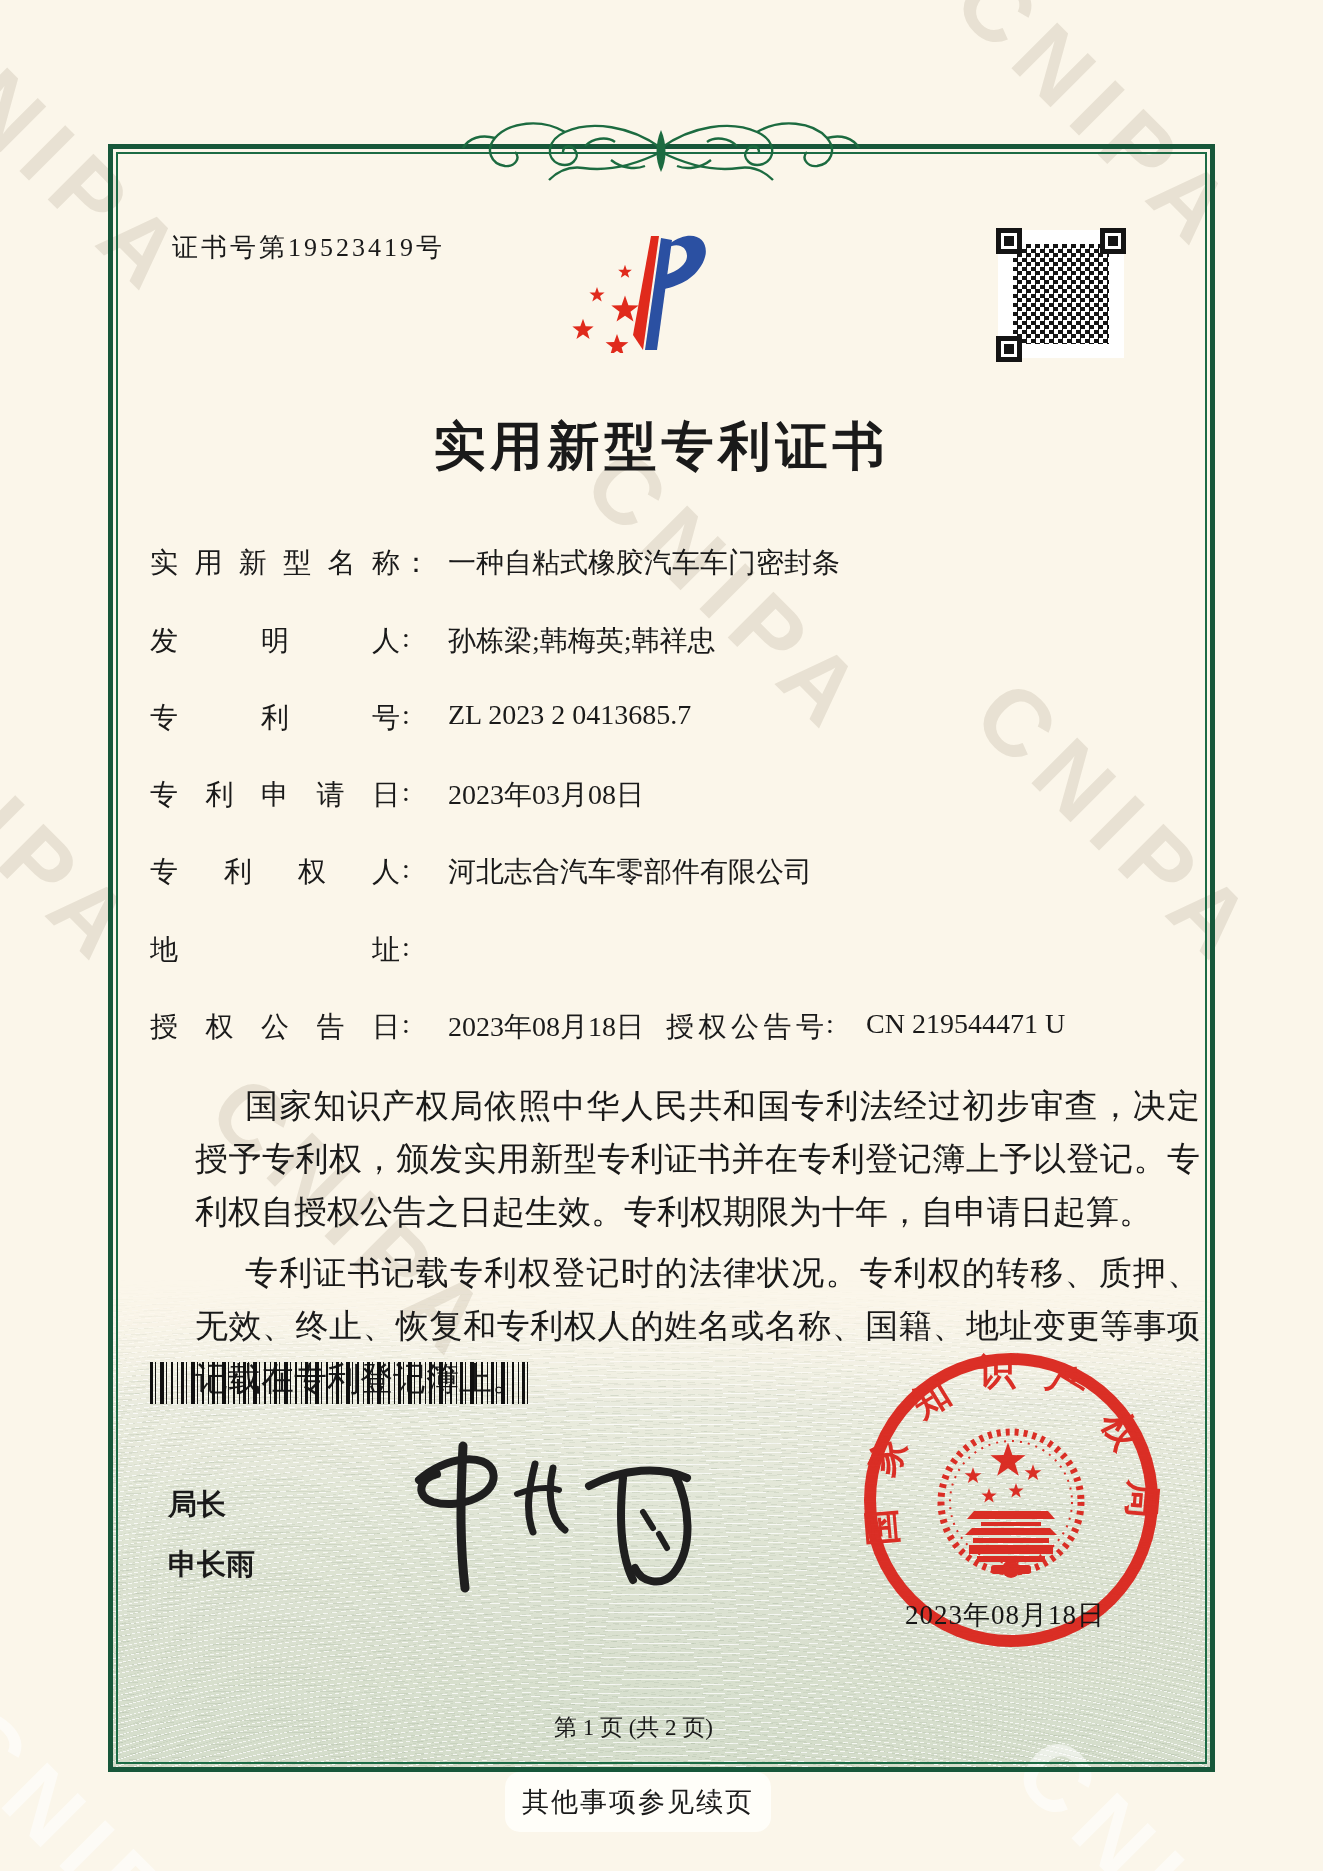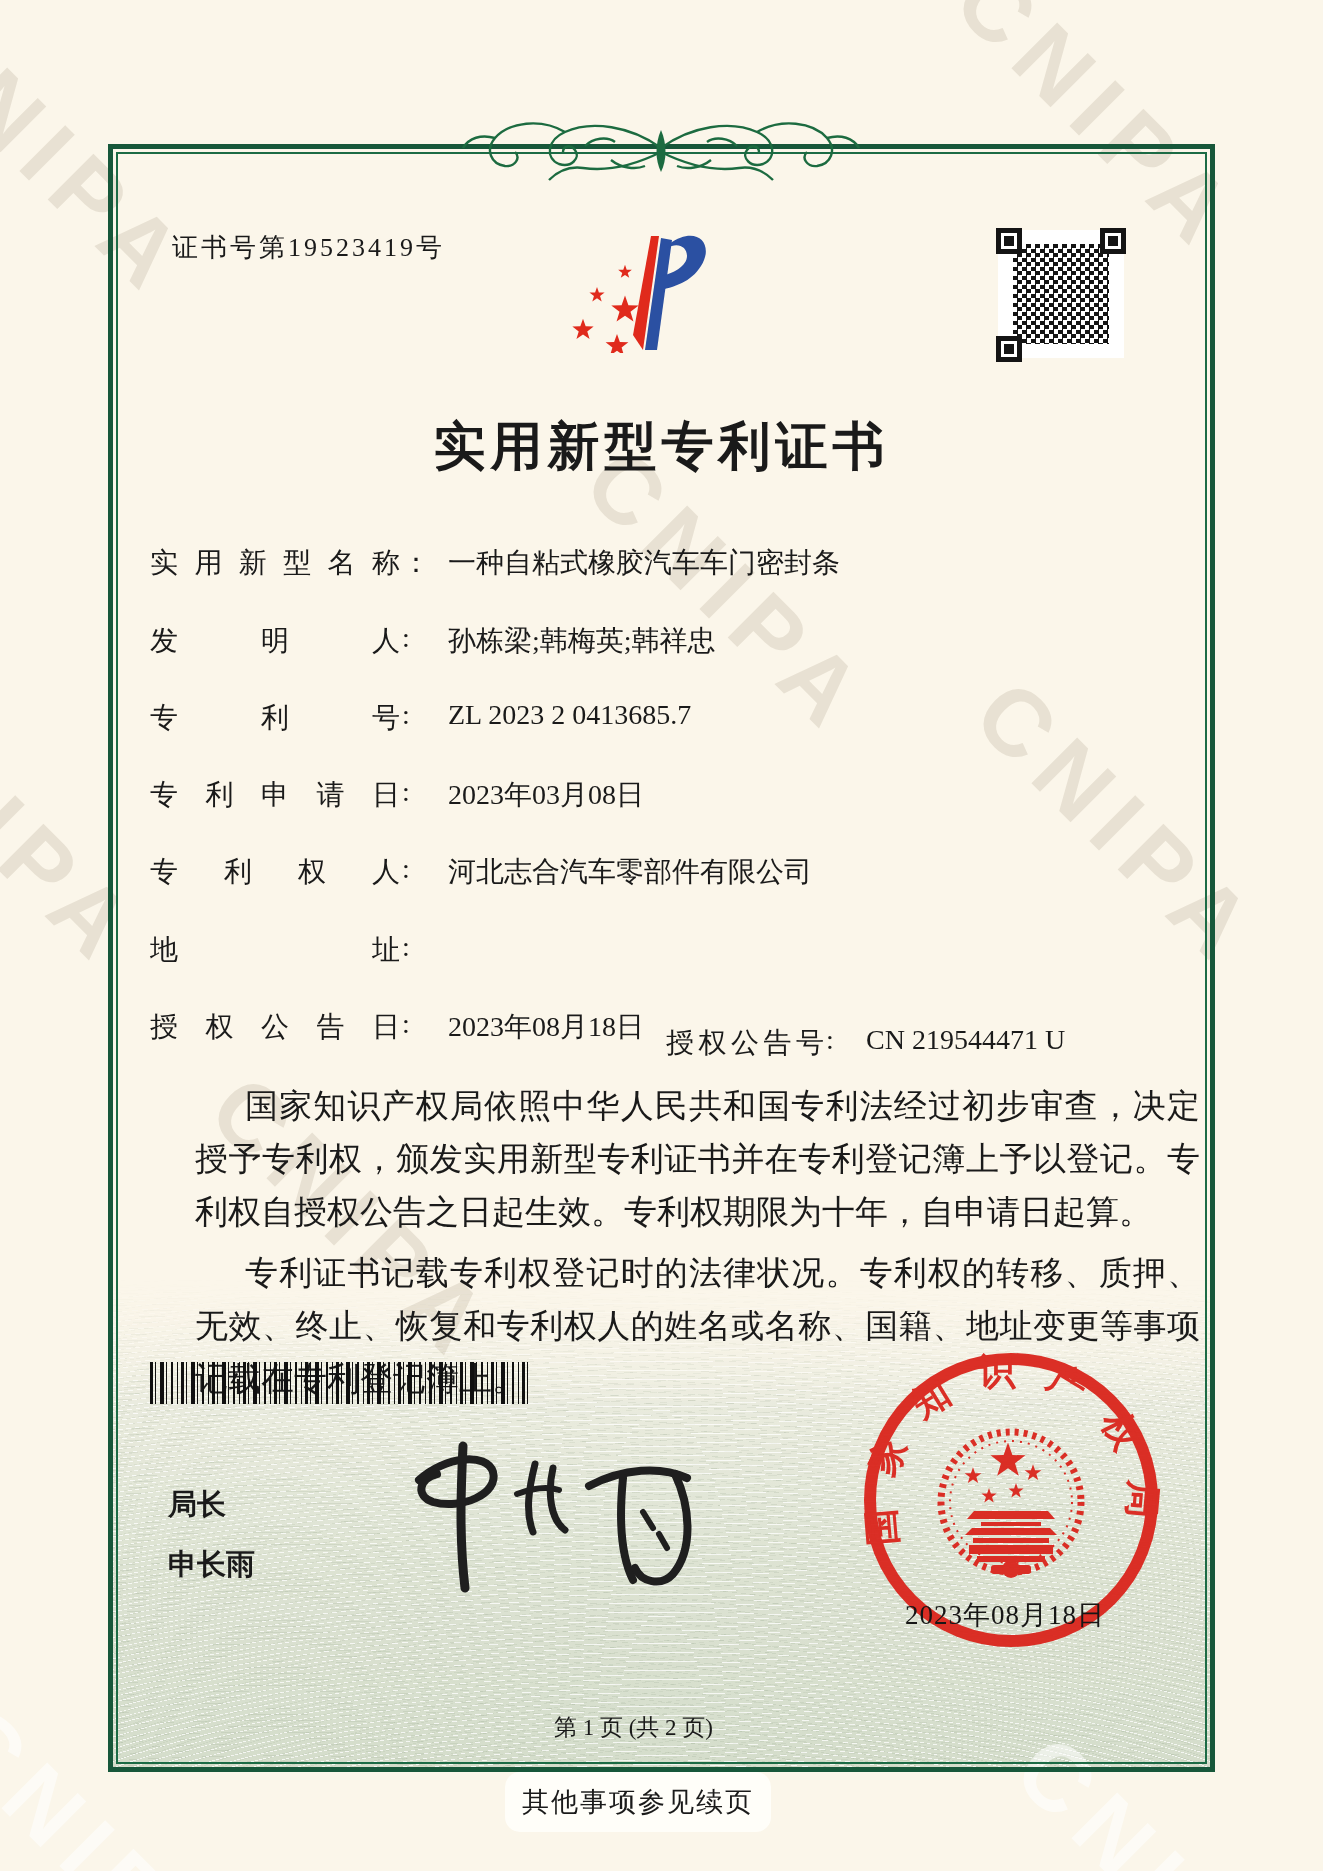--- a/index.html
+++ b/index.html
@@ -42,21 +42,21 @@
   .fp{position:absolute;width:26px;height:26px;background:#fff;border:5px solid #141414;box-sizing:border-box;}
   .fp::after{content:"";position:absolute;left:3px;top:3px;width:10px;height:10px;background:#141414;}
   .fp-tl{left:-2px;top:-2px}.fp-tr{right:-2px;top:-2px}.fp-bl{left:-2px;bottom:-4px}
   .title{position:absolute;left:0;right:0;top:412px;text-align:center;z-index:4;
     font-size:52px;font-weight:bold;letter-spacing:5px;}
   
   .row{position:absolute;left:150px;width:1030px;height:36px;font-size:28px;z-index:4;white-space:nowrap;}
   .flabel{display:inline-block;width:250px;text-align:justify;text-align-last:justify;vertical-align:top;}
   .fsep{display:inline-block;margin-left:2px;}
   .fvalue{position:absolute;left:298px;top:0;}
-  .g2{position:absolute;left:516px;top:16px;width:500px;font-family:Liberation Serif, serif;}
+  .g2{position:absolute;left:516px;top:0;width:500px;font-family:Liberation Serif, serif;}
   .g2 .flabel{width:158px;}
   .g2 .fvalue{left:200px;}
   
   .body-text{position:absolute;left:195px;top:1080px;width:1005px;z-index:4;
     font-size:33px;line-height:53px;text-align:justify;}
   .body-text p{margin:0;text-indent:50px;}
   .body-text p + p{margin-top:8px;}
   
   .barcode{position:absolute;left:150px;top:1362px;width:378px;height:42px;z-index:4;
     background:repeating-linear-gradient(90deg,

